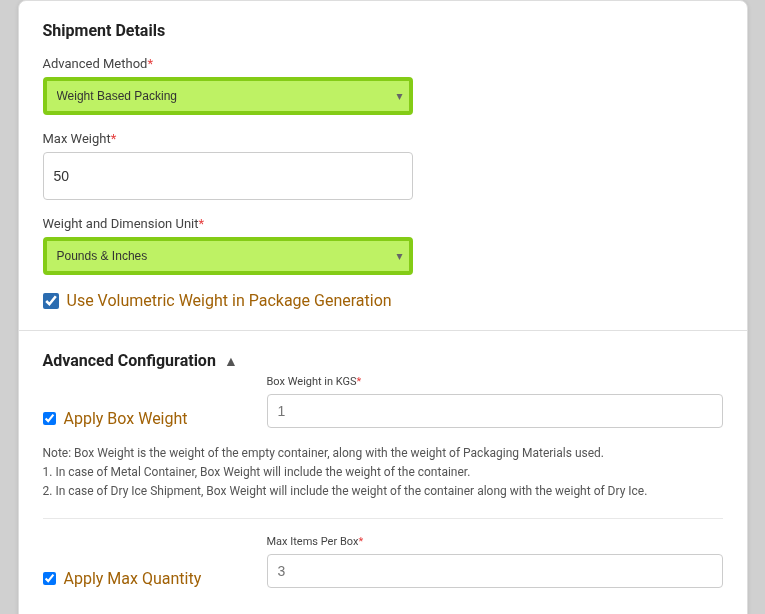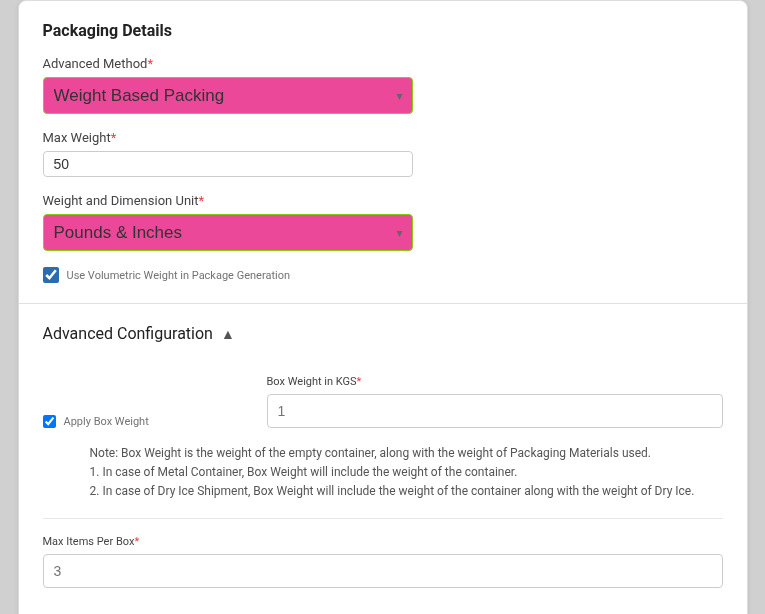--- a/index.html
+++ b/index.html
@@ -49,72 +49,72 @@
       color: #e53e3e;
     }
     .select-wrapper {
       position: relative;
       display: inline-block;
       width: 370px;
     }
     .select-wrapper select {
       width: 100%;
       padding: 8px 32px 8px 10px;
-      border: 1px solid #84cc16;
+      border: 4px solid #84cc16;
       border-radius: 4px;
-      background: #ec4899;
-      font-size: 17px;
+      background: #bef264;
+      font-size: 12px;
       color: #333;
       appearance: none;
       -webkit-appearance: none;
       cursor: pointer;
       outline: none;
     }
     .chevron-icon {
       position: absolute;
       right: 10px;
       top: 50%;
       transform: translateY(-50%);
       pointer-events: none;
       color: #666;
       font-size: 12px;
     }
     .text-input {
       width: 370px;
-      padding: 4px 10px;
+      padding: 15px 10px;
       border: 1px solid #ccc;
       border-radius: 4px;
       font-size: 14px;
       color: #333;
       outline: none;
     }
     .checkbox-row {
       display: flex;
       align-items: center;
       gap: 8px;
       margin-top: 12px;
     }
     .checkbox-row input[type="checkbox"] {
       width: 16px;
       height: 16px;
       accent-color: #2b6cb0;
       cursor: pointer;
     }
     .checkbox-label {
-      font-size: 11px;
-      color: #737373;
+      font-size: 16px;
+      color: #a16207;
     }
     .advanced-section {
       padding: 20px 24px 24px;
     }
     .advanced-title {
       font-size: 16px;
-      font-weight: 400;
+      font-weight: 700;
       color: #222;
-      margin-bottom: 32px;
+      margin-bottom: 5px;
       display: flex;
       align-items: center;
       gap: 8px;
     }
     .chevron-up {
       font-size: 14px;
       color: #555;
     }
     .two-col {
       display: flex;
@@ -145,35 +145,34 @@
       border-radius: 4px;
       font-size: 14px;
       color: #999;
       outline: none;
     }
     .note-text {
       font-size: 12px;
       color: #555;
       line-height: 1.6;
       margin-bottom: 16px;
-      margin-left: 47px;
     }
     .advanced-divider {
       border: none;
       border-top: 1px solid #e8e8e8;
       margin: 0 0 16px 0;
     }
   </style>
 </head>
 <body>
 
 <div class="card">
 
   <div class="section">
-    <div class="section-title">Packaging Details</div>
+    <div class="section-title">Shipment Details</div>
 
     <div class="field-group">
       <label class="field-label">
         <span>Advanced Method</span><span class="required">*</span>
       </label>
       <div class="select-wrapper">
         <select>
           <option>Weight Based Packing</option>
           <option>Box Based Packing</option>
           <option>Item Based Packing</option>
@@ -231,20 +230,24 @@
 
     <div class="note-text">
       Note: Box Weight is the weight of the empty container, along with the weight of Packaging Materials used.<br>
       1. In case of Metal Container, Box Weight will include the weight of the container.<br>
       2. In case of Dry Ice Shipment, Box Weight will include the weight of the container along with the weight of Dry Ice.
     </div>
 
     <hr class="advanced-divider">
 
     <div class="two-col">
+      <div class="left-col">
+        <input type="checkbox" id="applyMaxQty" checked="" style="">
+        <label class="checkbox-label" for="applyMaxQty">Apply Max Quantity</label>
+      </div>
       <div class="right-col">
         <label class="right-col-label">
           <span>Max Items Per Box</span><span class="required">*</span>
         </label>
         <input class="right-col-input" type="text" placeholder="3" style="">
       </div>
     </div>
   </div>
 </div>
 

